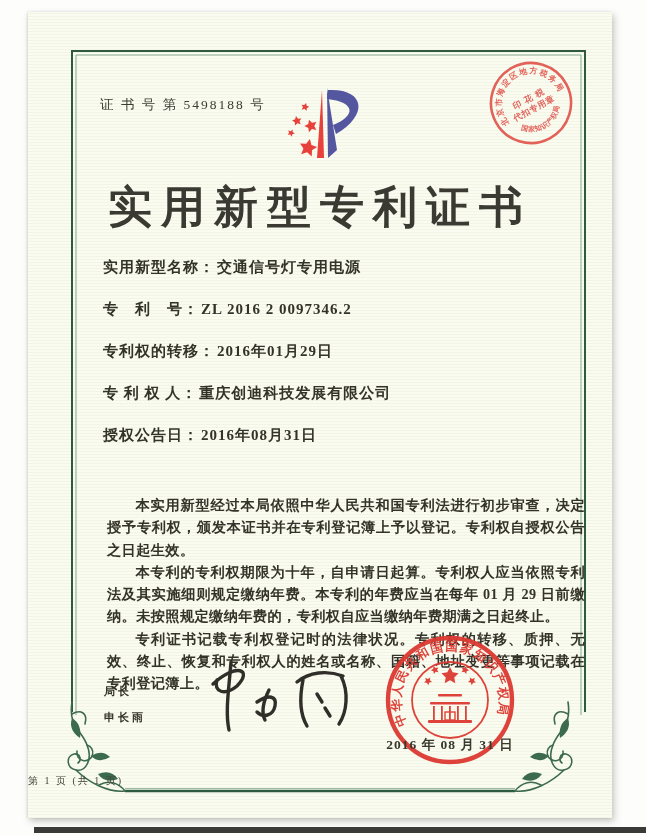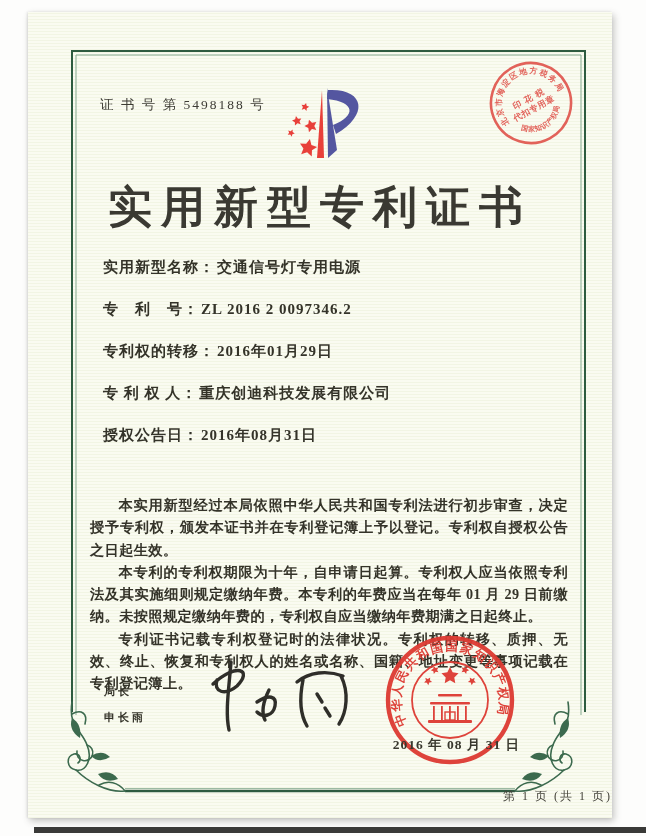--- a/index.html
+++ b/index.html
@@ -15,31 +15,31 @@
   svg.frame{position:absolute;left:0;top:0;width:584px;height:806px;}
   .certno{position:absolute;left:72px;top:84px;font-size:13.5px;letter-spacing:2px;color:#3c3b33;white-space:nowrap;}
   svg.logo{position:absolute;left:242px;top:58px;width:140px;height:110px;}
   .taxseal{position:absolute;left:459px;top:47px;width:88px;height:88px;transform:rotate(-28deg);opacity:.92;}
   .title{position:absolute;left:0;top:166px;width:584px;margin:0;text-align:center;
     font-size:44px;font-weight:700;letter-spacing:9px;color:#3a3932;}
   .fields{position:absolute;left:75px;top:234px;width:470px;}
   .frow{height:42px;line-height:42px;font-size:15px;color:#343329;font-weight:600;white-space:nowrap;}
   .frow .flabel{letter-spacing:1px;}
   .frow .fvalue{letter-spacing:1px;margin-left:2px;}
-  .cbody{position:absolute;left:62px;top:482px;width:478px;color:#343329;}
+  .cbody{position:absolute;left:79px;top:482px;width:478px;color:#343329;}
   .cbody p{margin:0;font-size:14.2px;line-height:22.3px;text-align:justify;text-indent:2em;
     font-weight:600;letter-spacing:.4px;}
   .director{position:absolute;left:76px;top:666px;font-size:11px;line-height:26px;
     letter-spacing:3px;color:#343329;font-weight:600;}
   svg.signature{position:absolute;left:165px;top:638px;width:180px;height:95px;}
   .officeseal{position:absolute;left:356px;top:622px;width:132px;height:132px;opacity:.95;}
-  .sealdate{position:absolute;left:352px;top:724px;width:140px;text-align:right;
+  .sealdate{position:absolute;left:352px;top:724px;width:140px;text-align:center;
     font-size:13.5px;font-weight:700;letter-spacing:1px;color:#39382e;z-index:5;}
-  .pagefooter{position:absolute;left:0;top:762px;width:584px;text-align:right;
-    font-size:12px;letter-spacing:2px;color:#45443b;margin-top:14px;}
+  .pagefooter{position:absolute;left:0;top:762px;width:584px;text-align:left;
+    font-size:10px;letter-spacing:2px;color:#45443b;}
 </style>
 </head>
 <body>
 
 <div class="scan">
   <div class="page">
 
     <svg class="frame" viewBox="0 0 584 806">
       <defs>
         <g id="flr" fill="none" stroke="#3c6a4e" stroke-width="1.6" stroke-linecap="round">

